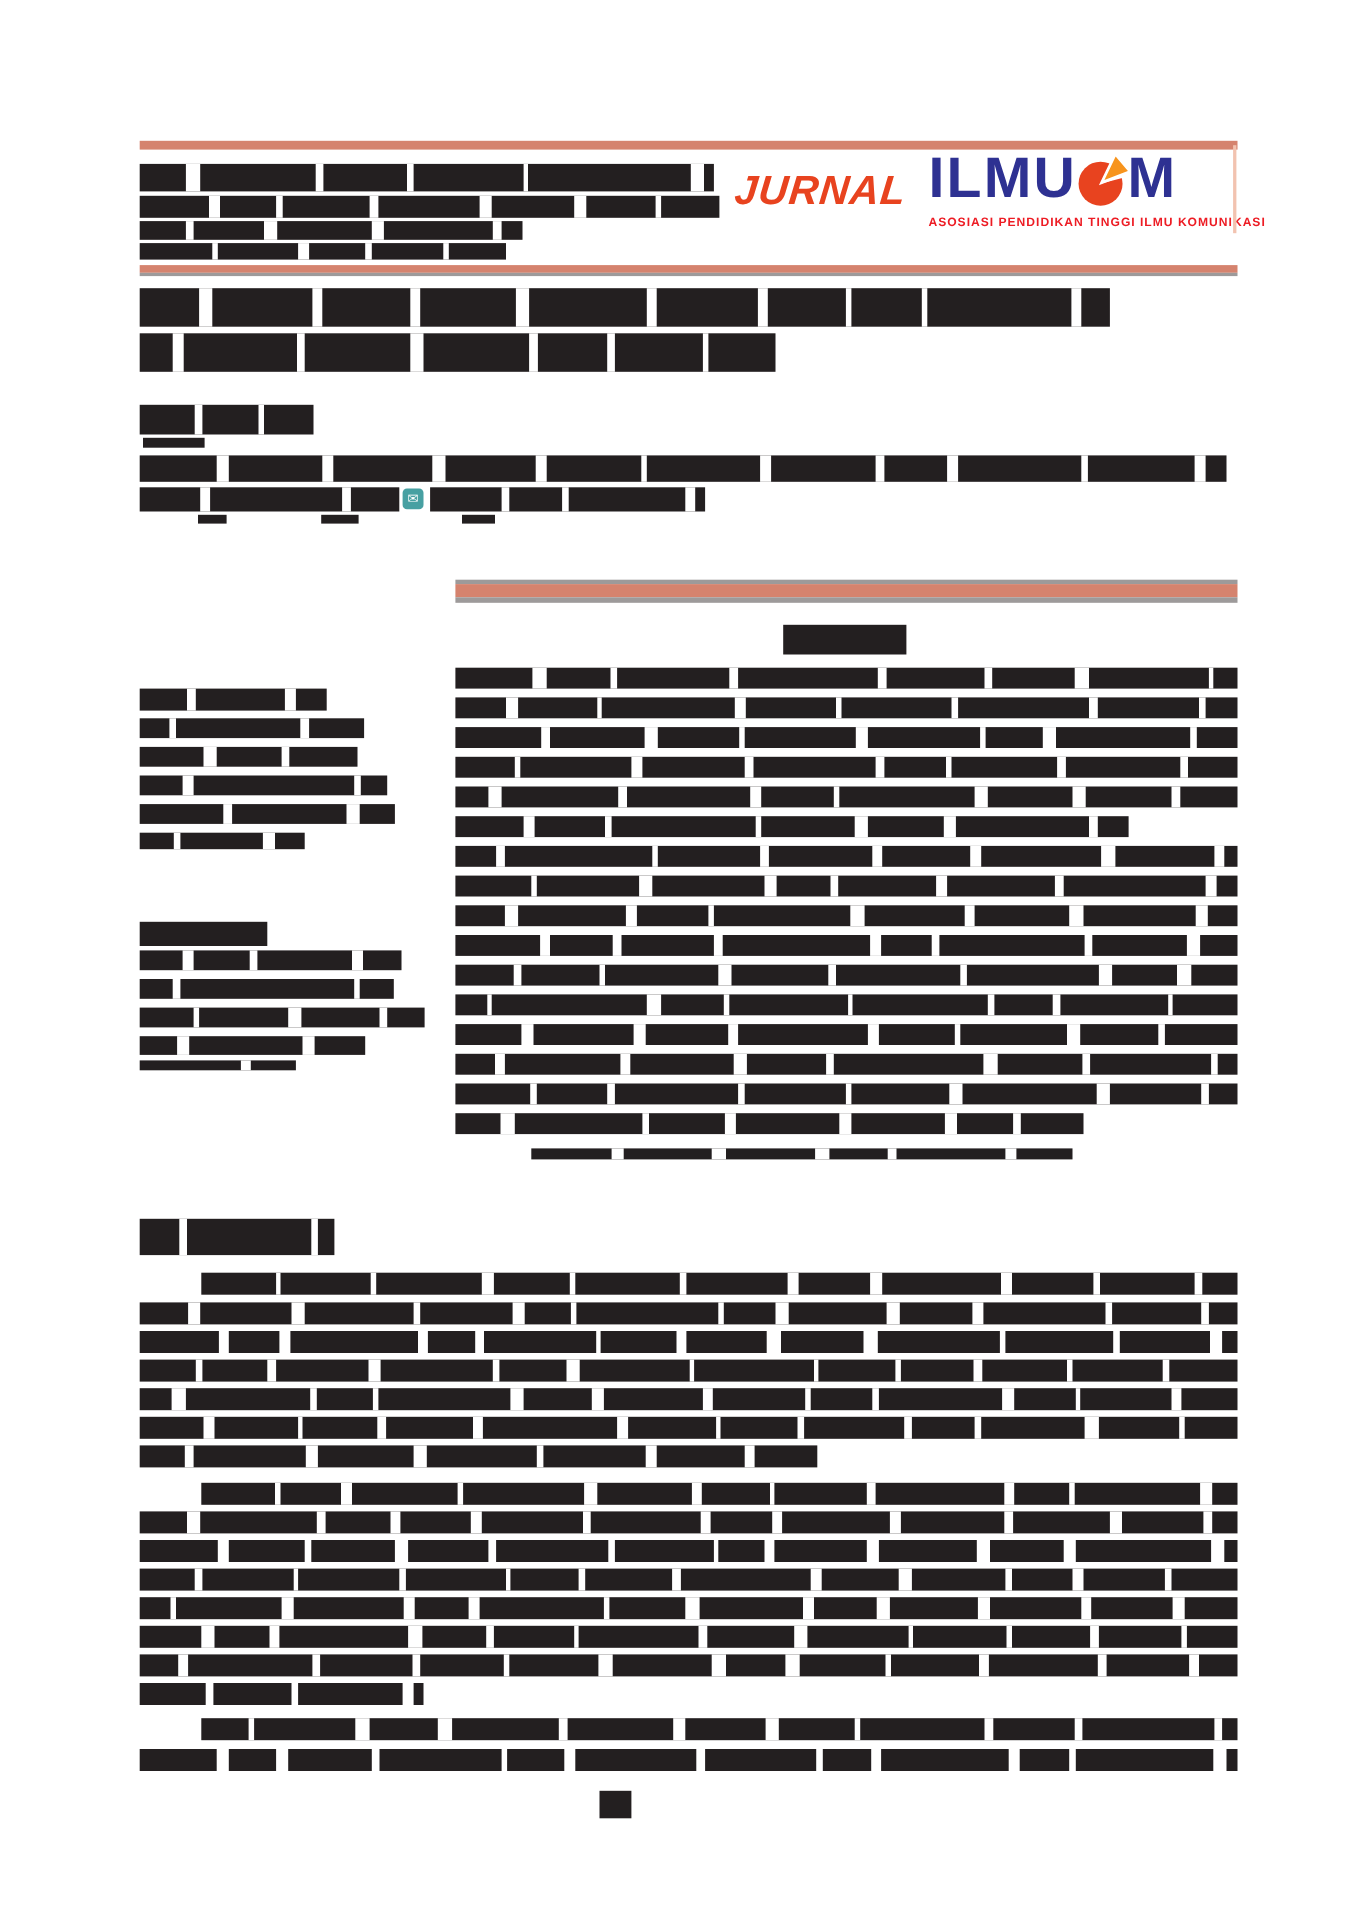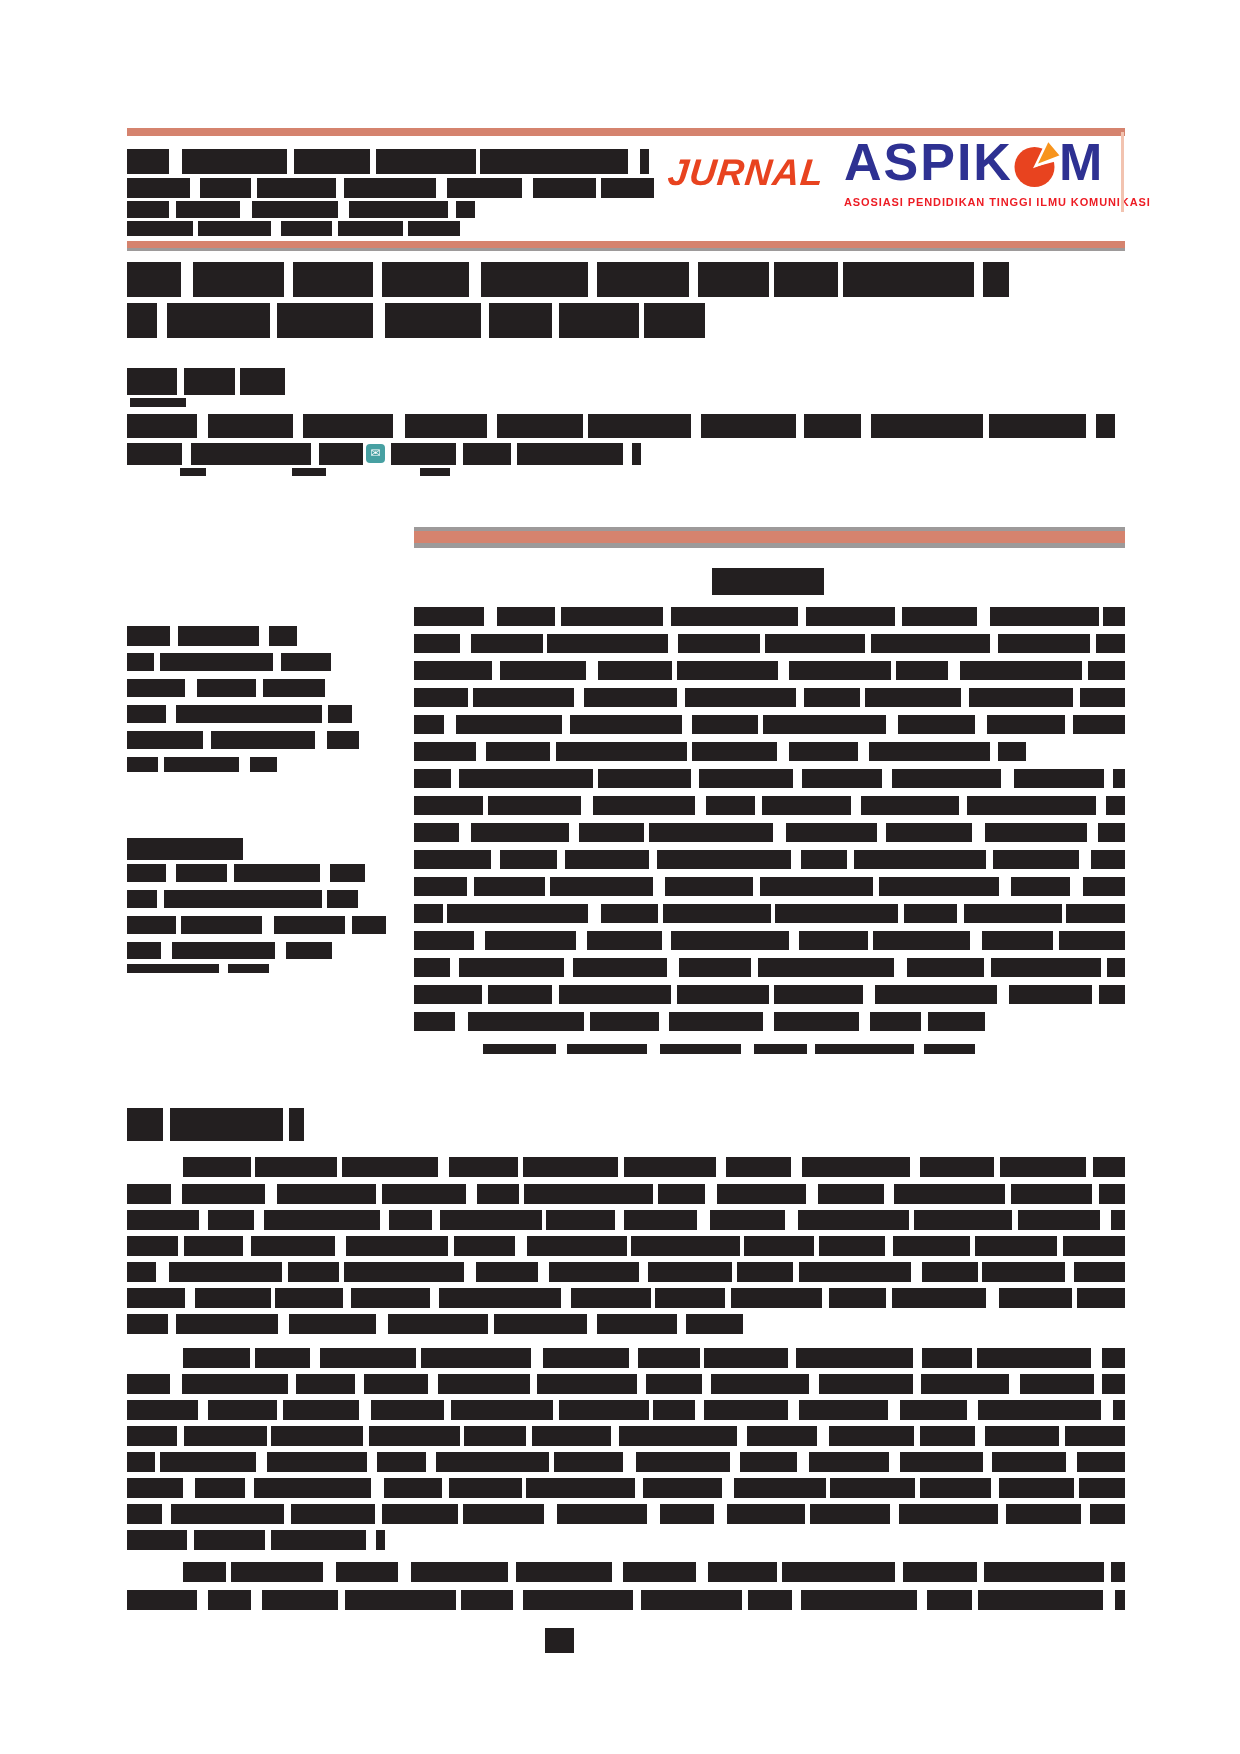--- a/index.html
+++ b/index.html
@@ -30,21 +30,21 @@
 </head>
 <body>
 
 <div class="page">
 
   <div class="rule rule-top"></div>
 
   <div class="logo">
     <span class="jurnal">JURNAL</span>
     <div class="aspikom-row">
-      <span>ASPIK</span>
+      <span>ILMU</span>
       <svg class="oicon" viewBox="0 0 100 100">
         <circle cx="45" cy="58" r="40" fill="#e8431f"></circle>
         <path d="M45 58 L70 12 L98 44 Z" fill="#ffffff"></path>
         <polygon points="47,56 72,4 99,36" fill="#f7941d" stroke="#ffffff" stroke-width="5"></polygon>
       </svg>
       <span>M</span>
     </div>
     <div class="tagline">ASOSIASI PENDIDIKAN TINGGI ILMU KOMUNIKASI</div>
   </div>
   <div class="logo-edge"></div>

